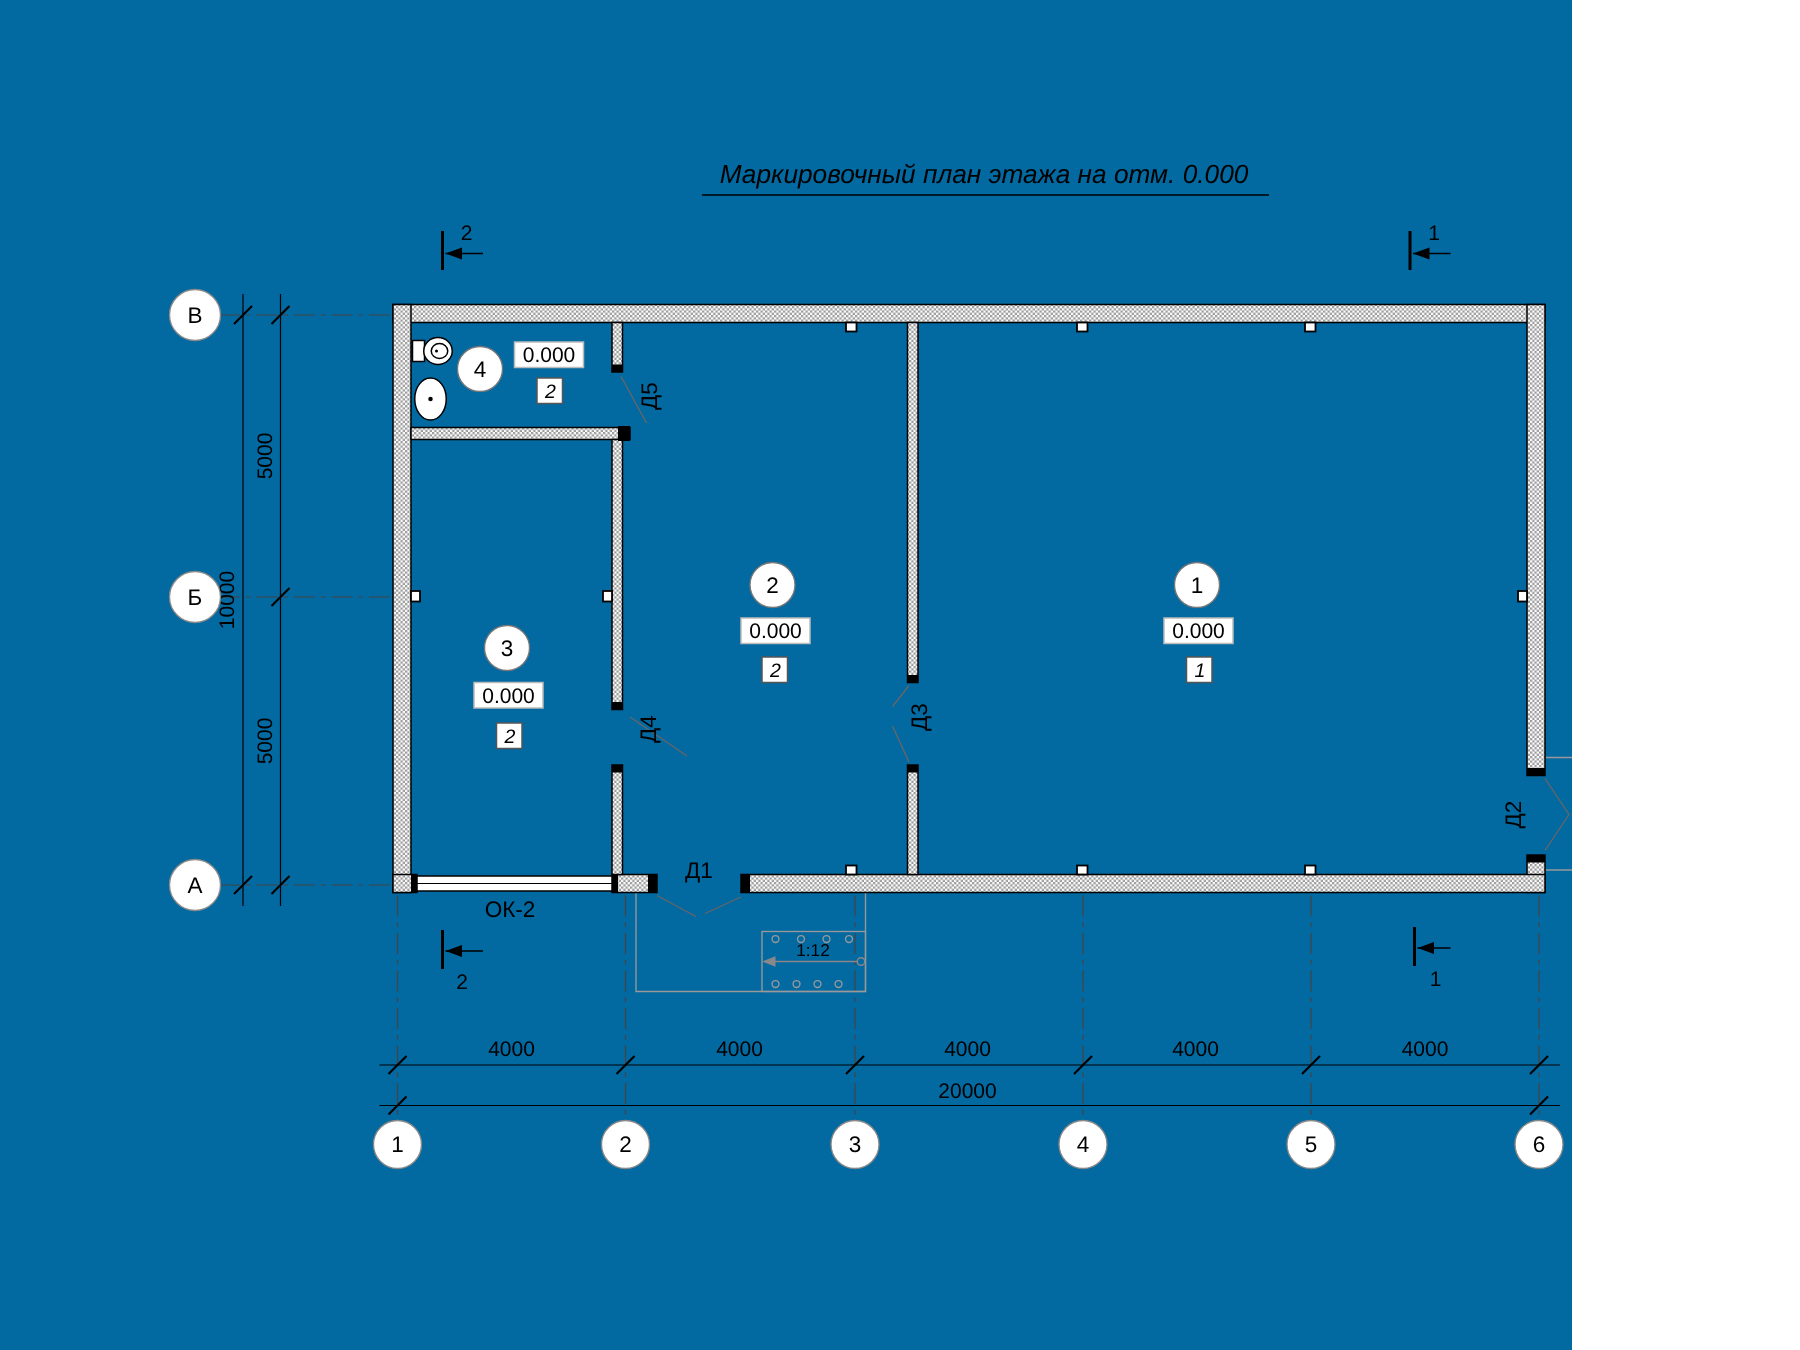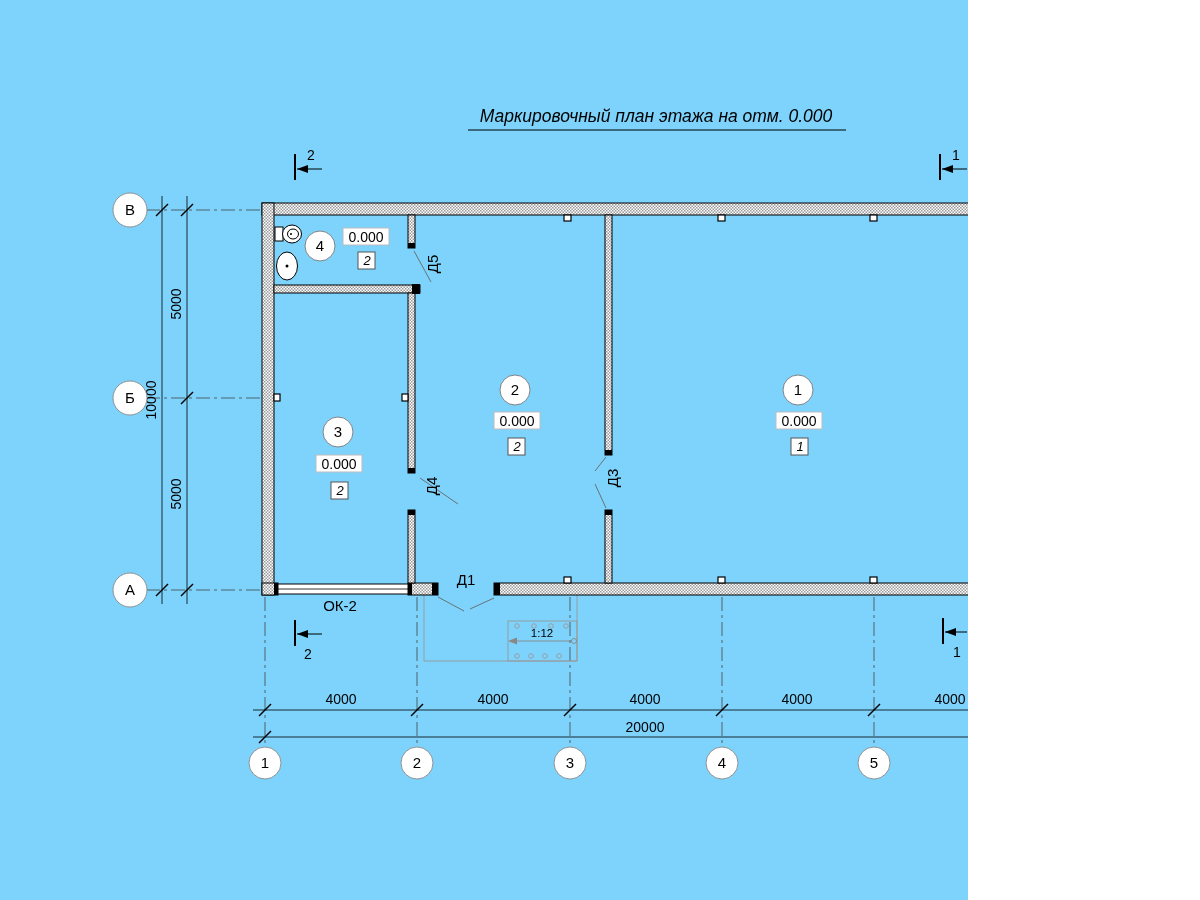--- a/index.html
+++ b/index.html
@@ -1,16 +1,16 @@
 <!DOCTYPE html>
 <html><head>
 <meta charset="utf-8">
 <style>
   html,body{margin:0;padding:0;background:#ffffff;}
-  .canvas{position:relative;width:968px;height:900px;background:#7dd3fc;overflow:hidden;
+  .canvas{position:relative;width:1048px;height:900px;background:#0369a1;overflow:hidden;
           font-family:"Liberation Sans", sans-serif;}
   svg{position:absolute;top:0;left:0;}
   text{fill:#000;font-family:"Liberation Sans", sans-serif;}
   .t-title{font-size:17.5px;font-style:italic;}
   .t-dim{font-size:14px;}
   .t-axis{font-size:15px;}
   .t-room{font-size:15px;}
   .t-elev{font-size:14px;}
   .t-fin{font-size:13px;font-style:italic;}
   .t-door{font-size:15px;}

